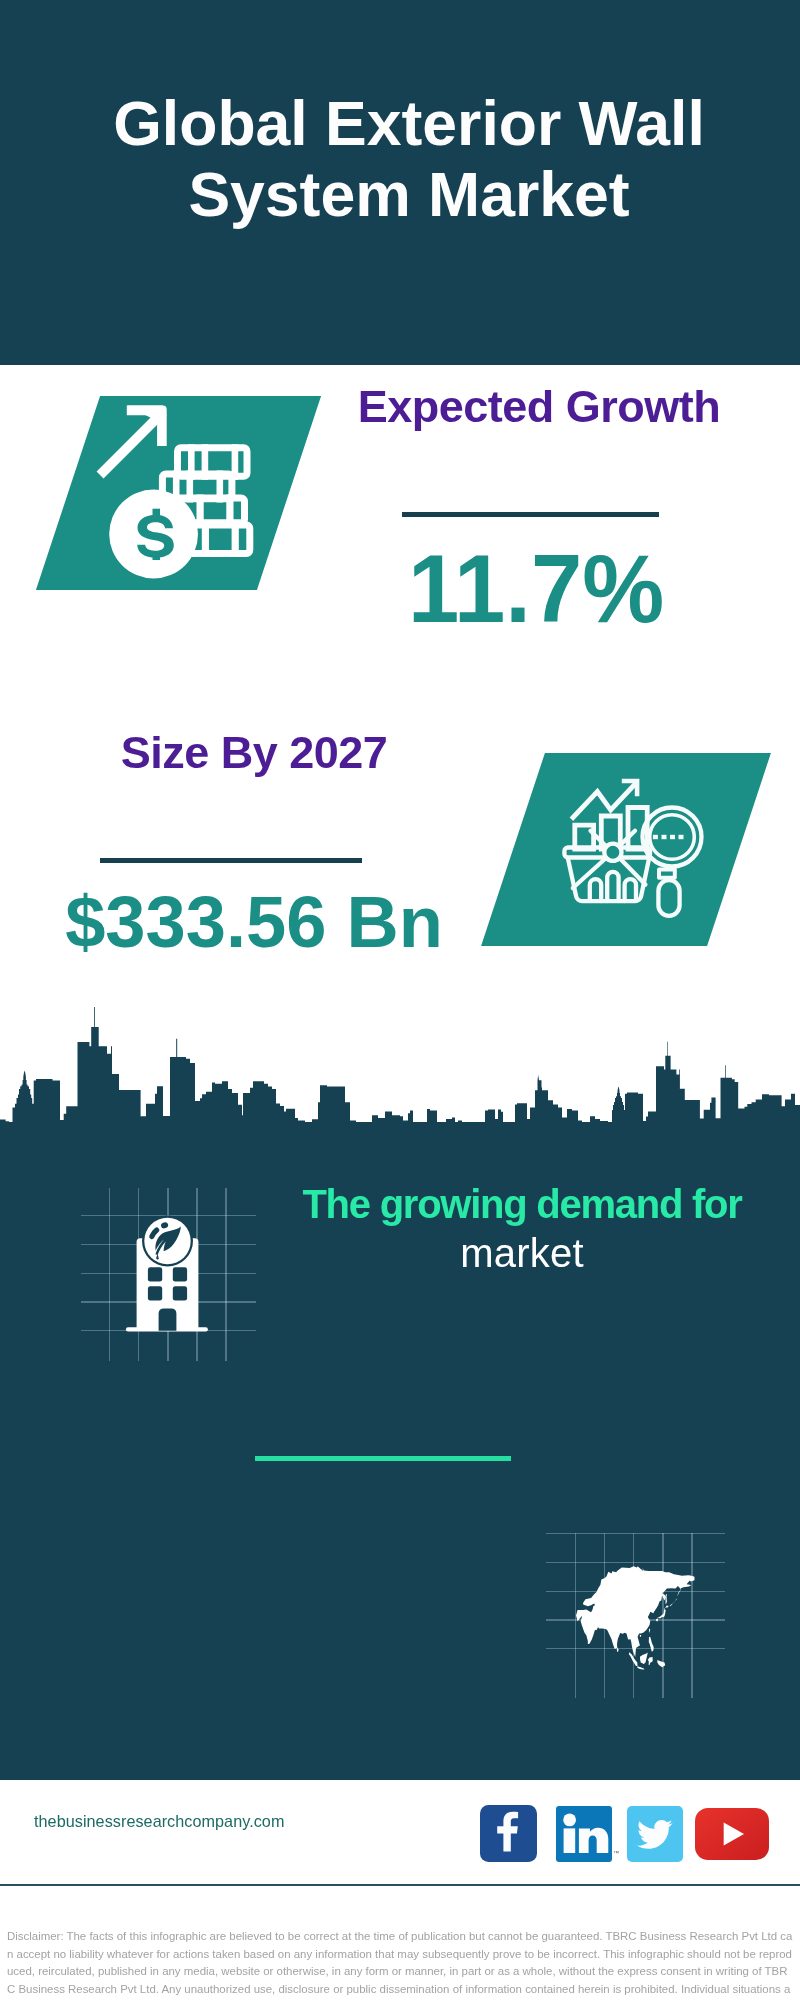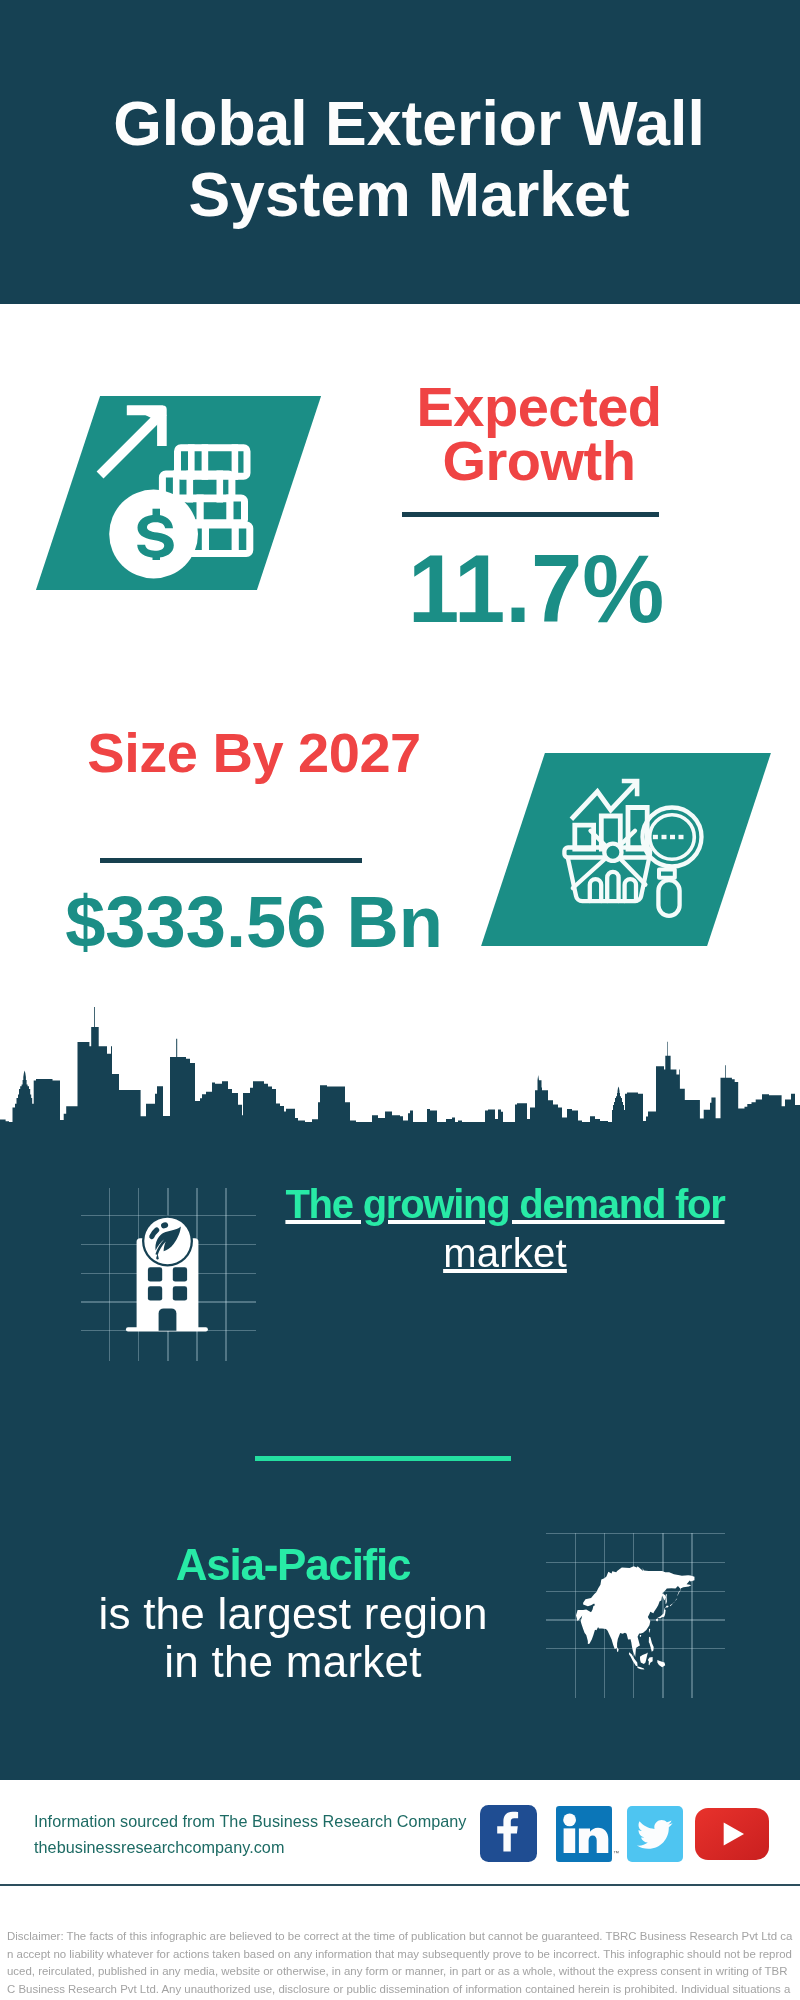--- a/index.html
+++ b/index.html
@@ -1,30 +1,30 @@
 <!DOCTYPE html>
 <html><head>
 <meta charset="utf-8">
 <style>
   html,body{margin:0;padding:0;background:#ffffff;}
   body{width:800px;height:2000px;font-family:"Liberation Sans",sans-serif;overflow:hidden;
        -webkit-font-smoothing:antialiased;}
   .page{position:relative;width:800px;height:2000px;background:#ffffff;overflow:hidden;}
 
   
-  .header{position:absolute;left:0;top:0;width:800px;height:304px;background:#164153;}
+  .header{position:absolute;left:0;top:0;width:800px;height:365px;background:#164153;}
   .header-title{position:absolute;left:9px;top:88px;width:800px;text-align:center;color:#fdfdfd;
     font-size:62.5px;font-weight:bold;line-height:71px;letter-spacing:0px;}
 
   
   .para{position:absolute;background:#1b8e86;transform:skewX(-18.3deg);}
   .icon-svg{position:absolute;}
 
   .stat-title > div + div{padding-top:5px;}
-  .stat-title{position:absolute;color:#ef4444;font-weight:bold;font-size:56px;
+  .stat-title{position:absolute;color:#4c1d95;font-weight:bold;font-size:45px;
     line-height:54px;text-align:center;letter-spacing:-0.5px;}
   .stat-rule{position:absolute;height:5px;background:#17404f;}
   .stat-value{position:absolute;color:#1b8e86;font-weight:bold;text-align:center;
     font-size:96px;line-height:96px;letter-spacing:0px;}
 
   
   .lower{position:absolute;left:0;top:1122px;width:800px;height:657.5px;background:#164153;}
   .skyline{position:absolute;}
 
   .grid-v{position:absolute;
@@ -192,21 +192,21 @@
 
       <path d="M60.8 21.5 c-2.2 2.3 -5.7 3.2 -9.4 4.0 c-5.1 1.1 -10.6 2.3 -13.9 8.5
                c-2.1 3.9 -2.4 8.2 -1.9 11.4 c2.0 -4.3 5.3 -8.6 8.7 -11.1
                c-3.9 4.0 -7.3 9.7 -8.9 14.9 l2.3 0.9 c1.4 -4.5 4.5 -9.8 8.1 -13.5
                c-1.4 3.0 -2.1 6.4 -2.2 9.6 c3.2 -0.8 7.1 -3.2 10.0 -7.1
                c4.5 -6.1 7.1 -13.0 7.2 -17.6 z"></path>
       <path d="M37.6 48.9 c-0.6 1.4 -1.1 2.8 -1.4 4.1 a1.4 1.4 0 0 0 2.6 0.8 z"></path>
     </g>
   </svg>
 
-  <div class="insight-txt" style="left:265px;top:1180px;width:480px;text-decoration:underline;">
+  <div class="insight-txt" style="left:282px;top:1180px;width:480px;">
     <div class="hl">The growing demand for</div>
     <div class="rg">market</div>
   </div>
 
   <div class="divider" style="left:254.5px;top:1456px;width:256px;"></div>
 
   <div class="grid-v" style="left:575.2px;top:1532.6px;width:118px;height:165px;"></div>
   <div class="grid-h" style="left:545.9px;top:1532.6px;width:179.4px;height:144.9px;"></div>
 
   <svg class="icon-svg" width="127" height="118" viewBox="0 0 119 110" style="left:576px;top:1566px;">
@@ -221,29 +221,23 @@
       <path d="M 67.3,87.7 L 68.8,85.4 L 71.8,85.0 L 71.8,89.0 L 69.6,90.4 L 68.8,92.6 L 68.1,92.4 L 68.2,89.0 Z"></path>
       <path d="M 76.2,87.9 L 79.2,89.0 L 82.9,90.2 L 83.6,92.6 L 80.7,94.6 L 77.7,92.4 L 76.2,90.2 Z"></path>
       <path d="M 38.5,75.8 L 39.7,77.8 L 39.7,79.6 L 38.5,80.2 L 38.3,77.8 Z"></path>
       <path d="M 68.5,58.6 L 69.5,58.7 L 68.8,62.3 L 68.3,61.5 Z"></path>
       <path d="M 59.9,64.3 L 61.1,64.3 L 60.8,66.2 L 59.7,65.5 Z"></path>
       <path d="M 84.4,35.3 L 85.2,33.0 L 84.8,28.6 L 85.2,26.1 L 84.2,26.1 L 83.9,30.8 L 83.9,35.1 Z"></path>
       <path d="M 87.9,36.8 L 89.5,35.5 L 91.8,34.2 L 94.0,30.6 L 95.0,30.1 L 92.5,33.0 L 90.0,35.9 L 88.4,37.5 Z"></path>
     </g>
   </svg>
 
-  <div class="insight-txt" style="left:48px;top:1541px;width:490px;font-size:44px;line-height:48.6px;letter-spacing:0.55px;">
-    <div class="hl">Asia-Pacific</div>
-    <div class="rg">is the largest region</div>
-    <div class="rg">in the market</div>
-  </div>
 
   <div class="footer"></div>
   <div class="src" style="left:34px;top:1809px;">
-    <div>Information sourced from The Business Research Company</div>
     <div>thebusinessresearchcompany.com</div>
   </div>
 
   <svg class="social" width="57" height="57" viewBox="0 0 57 57" style="left:480.4px;top:1805.4px;">
     <rect x="0" y="0" width="57" height="57" rx="8.5" fill="#1f4d92"></rect>
     <path d="M30.8 46.5 v-18.1 h6.1 l0.9 -7.1 h-7.0 v-4.5 c0 -2.0 0.6 -3.5 3.5 -3.5 h3.8 V7.0
              c-0.7 -0.1 -2.9 -0.3 -5.5 -0.3 c-5.5 0 -9.2 3.3 -9.2 9.5 v5.1 h-6.2 v7.1 h6.2 v18.1 z" fill="#fbfcfd"></path>
   </svg>
 
   <svg class="social" width="56" height="56" viewBox="0 0 56 56" style="left:556.4px;top:1806.2px;">

